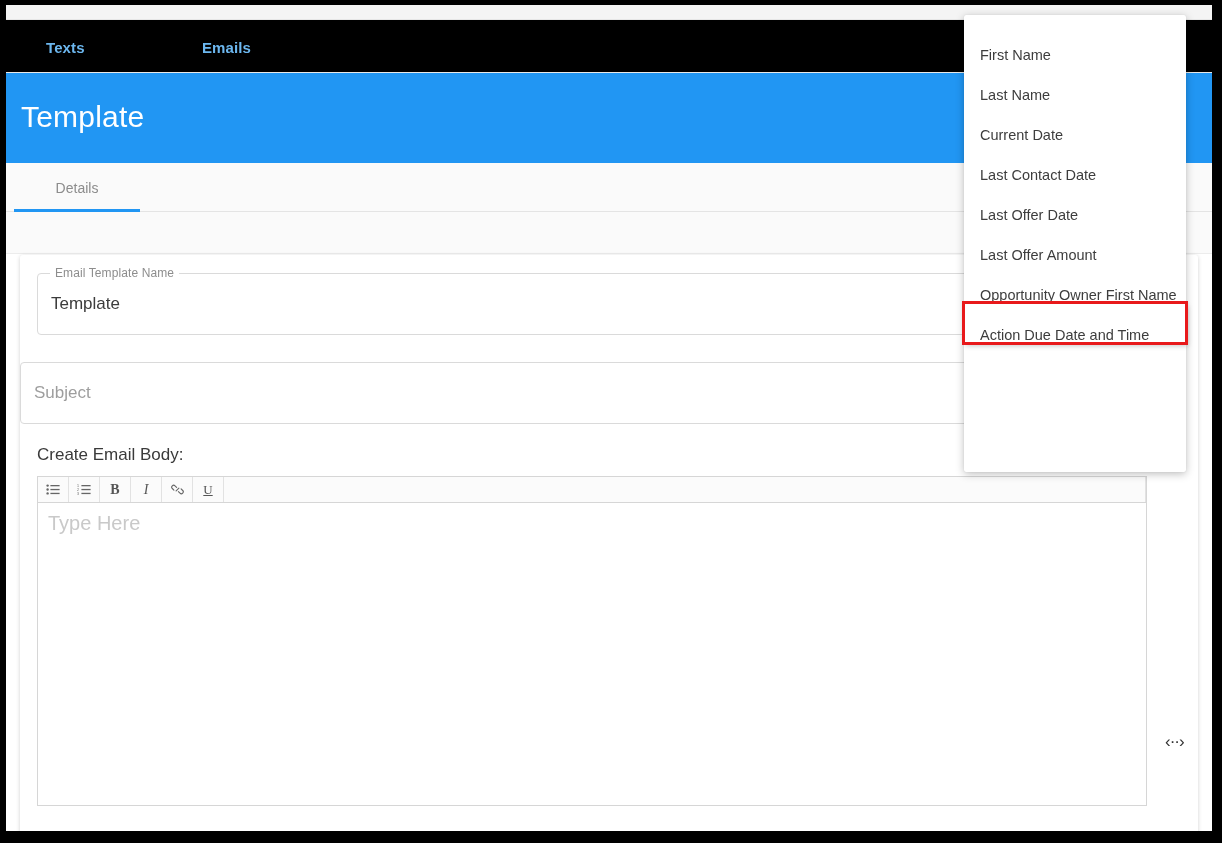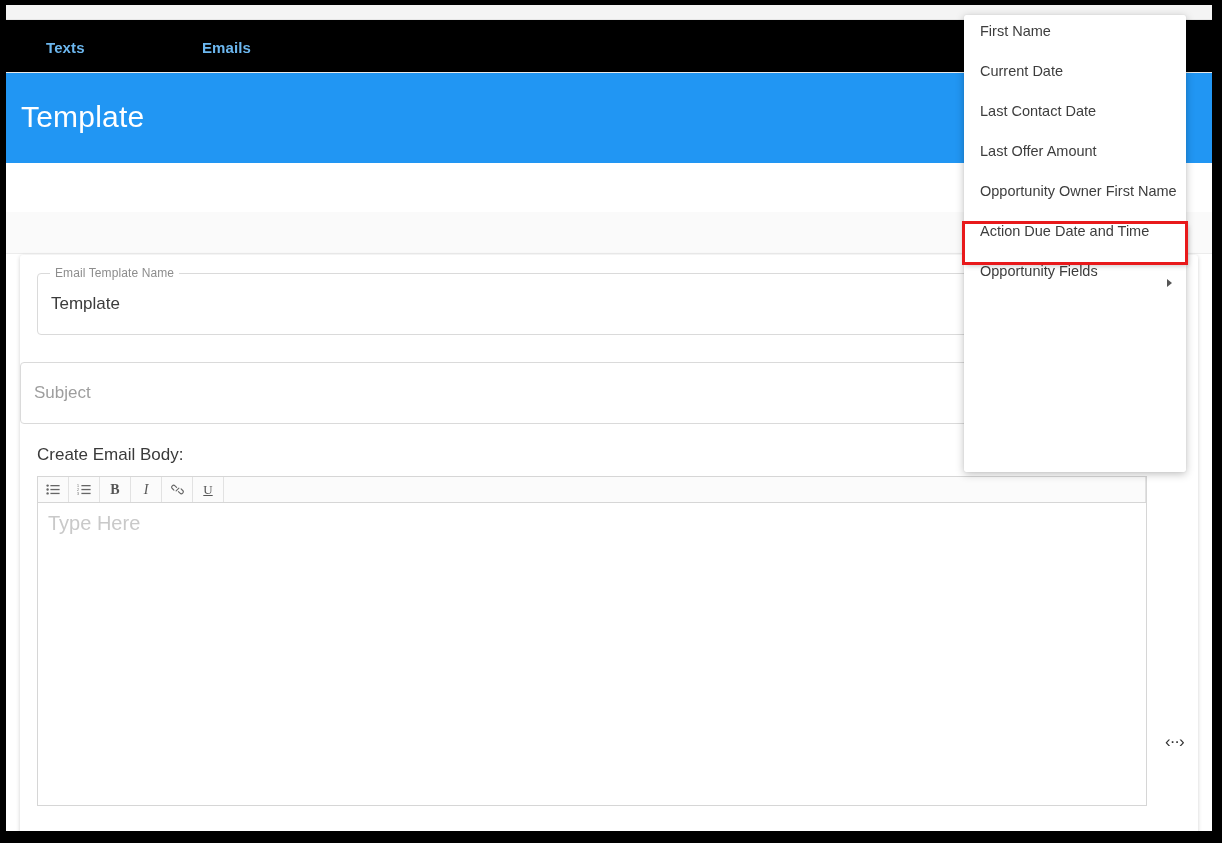--- a/index.html
+++ b/index.html
@@ -212,21 +212,21 @@
     background: #ffffff;
     border-radius: 2px;
     box-shadow: 0 2px 8px rgba(0,0,0,.26), 0 0 1px rgba(0,0,0,.15);
     padding: 8px 0;
     z-index: 60;
   }
   .menu-item {
     position: relative;
     height: 40px;
     display: flex;
-    align-items: flex-start;
+    align-items: flex-end;
     padding: 0 16px;
     font-size: 14.5px;
     color: #3d3d3d;
     white-space: nowrap;
     cursor: pointer;
   }
   .menu-item .submenu-arrow {
     position: absolute;
     right: 14px; top: 50%;
     transform: translateY(-50%);
@@ -254,20 +254,26 @@
 
     <div class="topnav">
       <a class="topnav-link l1">Texts</a>
       <a class="topnav-link l2">Emails</a>
     </div>
 
     <div class="bluebar">
       <div class="bluebar-title">Template</div>
     </div>
 
+    <div class="tabrow">
+      <div class="tab">
+        <span>Details</span>
+        <span class="tab-underline"></span>
+      </div>
+    </div>
 
     <div class="subbar"></div>
 
     <div class="content">
       <div class="card">
 
         <div class="field" id="field-name">
           <span class="legend">Email Template Name</span>
           <span class="value">Template</span>
         </div>
@@ -320,34 +326,36 @@
         <div class="source-handle">‹··›</div>
 
       </div>
     </div>
 
     <div class="menu">
       <div class="menu-item">
         <span>First Name</span>
       </div>
       <div class="menu-item">
+        <span>Last Name</span>
+      </div>
+      <div class="menu-item">
         <span>Current Date</span>
       </div>
       <div class="menu-item">
         <span>Last Contact Date</span>
+      </div>
+      <div class="menu-item">
+        <span>Last Offer Date</span>
       </div>
       <div class="menu-item">
         <span>Last Offer Amount</span>
       </div>
       <div class="menu-item">
         <span>Opportunity Owner First Name</span>
       </div>
       <div class="menu-item highlight">
         <span>Action Due Date and Time</span>
       </div>
-      <div class="menu-item">
-        <span>Opportunity Fields</span>
-        <span class="submenu-arrow"></span>
-      </div>
     </div>
 
   </div>
 </div>
 
 </body></html>

